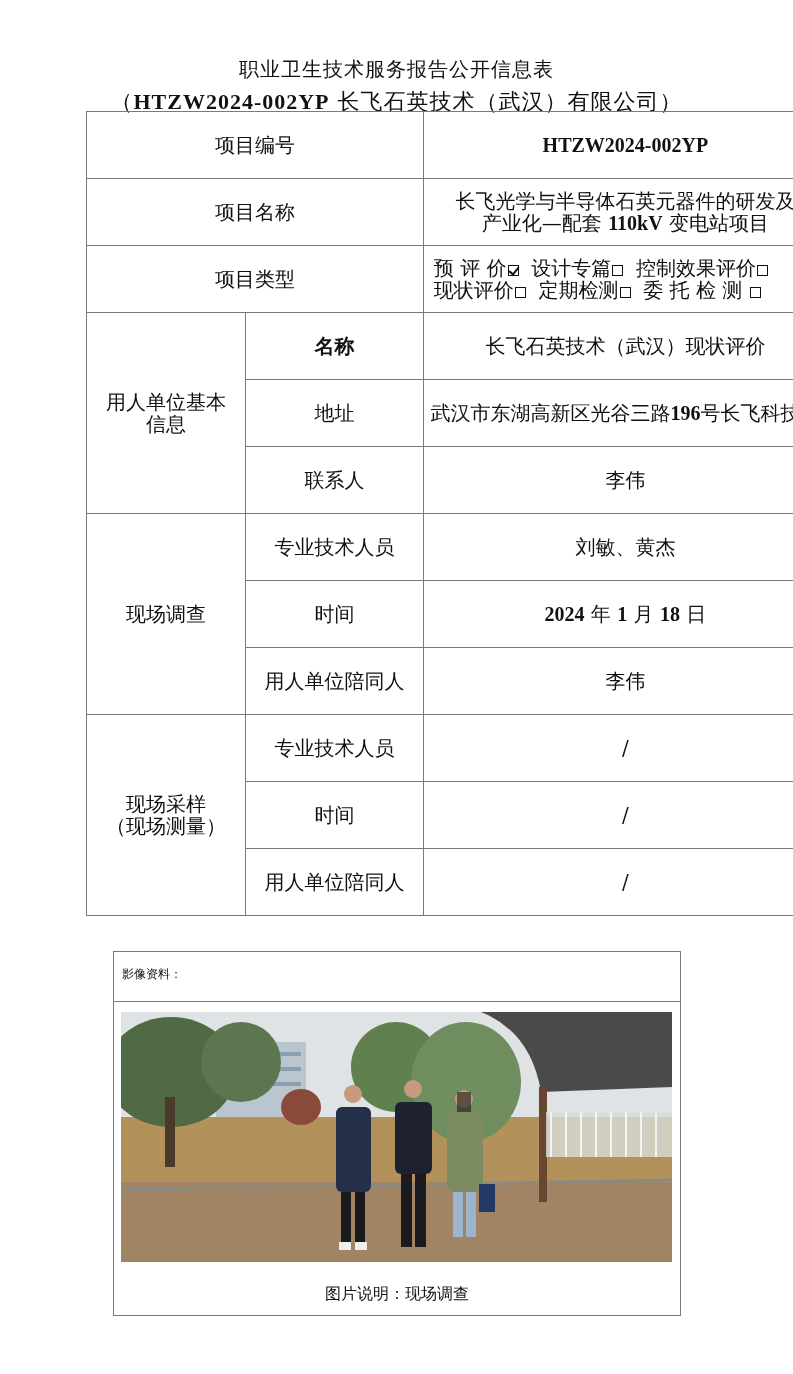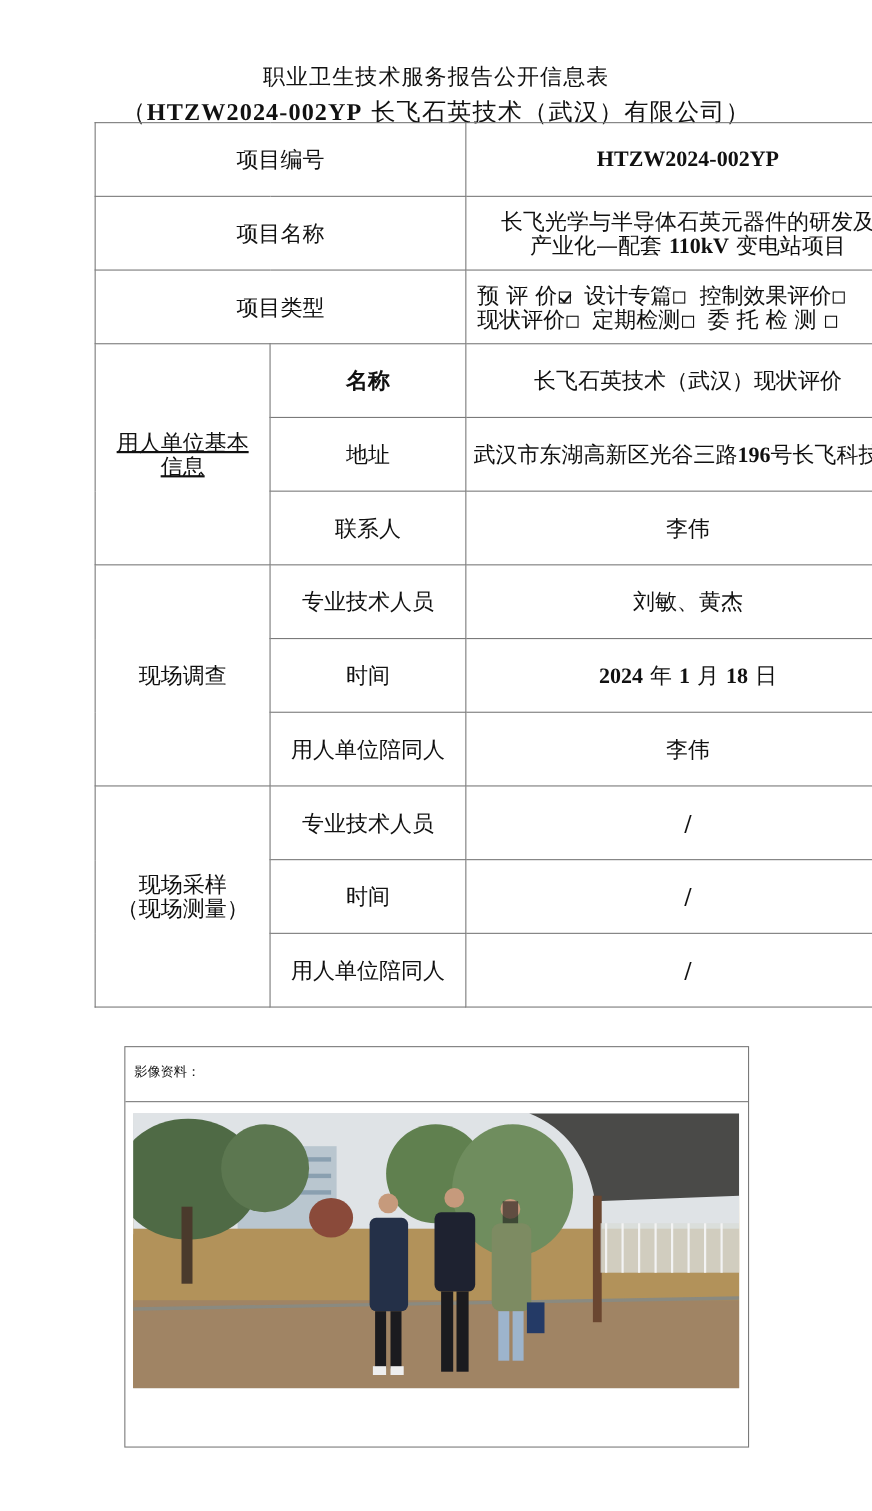--- a/index.html
+++ b/index.html
@@ -79,21 +79,21 @@
     <td class="ptype">
       <span><span>预 评 价</span><span class="chk on"></span></span>&nbsp;
       <span><span>设计专篇</span><span class="chk"></span></span>&nbsp;
       <span><span>控制效果评价</span><span class="chk"></span></span><br>
       <span><span>现状评价</span><span class="chk"></span></span>&nbsp;
       <span><span>定期检测</span><span class="chk"></span></span>&nbsp;
       <span><span>委 托 检 测 </span><span class="chk"></span></span>
     </td>
   </tr>
   <tr>
-    <td class="c1" rowspan="3" style="padding:0 14px;text-decoration:underline;">用人单位基本信息</td>
+    <td class="c1" rowspan="3" style="padding:0 14px;">用人单位基本信息</td>
     <td class="c2">名称</td>
     <td>长飞石英技术（武汉）现状评价</td>
   </tr>
   <tr>
     <td>地址</td>
     <td><span>武汉市东湖高新区光谷三路</span><span class="bold">196</span><span>号长飞科技园</span></td>
   </tr>
   <tr>
     <td>联系人</td>
     <td>李伟</td>
@@ -178,13 +178,14 @@
       <rect x="294" y="162" width="11" height="73" fill="#1b1b1f"></rect>
 
       <circle cx="343" cy="87" r="9" fill="#c69a7c"></circle>
       <path d="M336 80 L336 110 L350 110 L350 80 Z" fill="#1c1a1a" opacity="0.6"></path>
       <rect x="326" y="100" width="36" height="80" rx="8" fill="#7d8b62"></rect>
       <rect x="332" y="180" width="10" height="45" fill="#9db4cc"></rect>
       <rect x="345" y="180" width="10" height="45" fill="#9db4cc"></rect>
       <rect x="358" y="172" width="16" height="28" fill="#243a66"></rect>
     </svg>
   </div>
+  <div class="caption">图片说明：现场调查</div>
 </div>
 
 </body></html>

